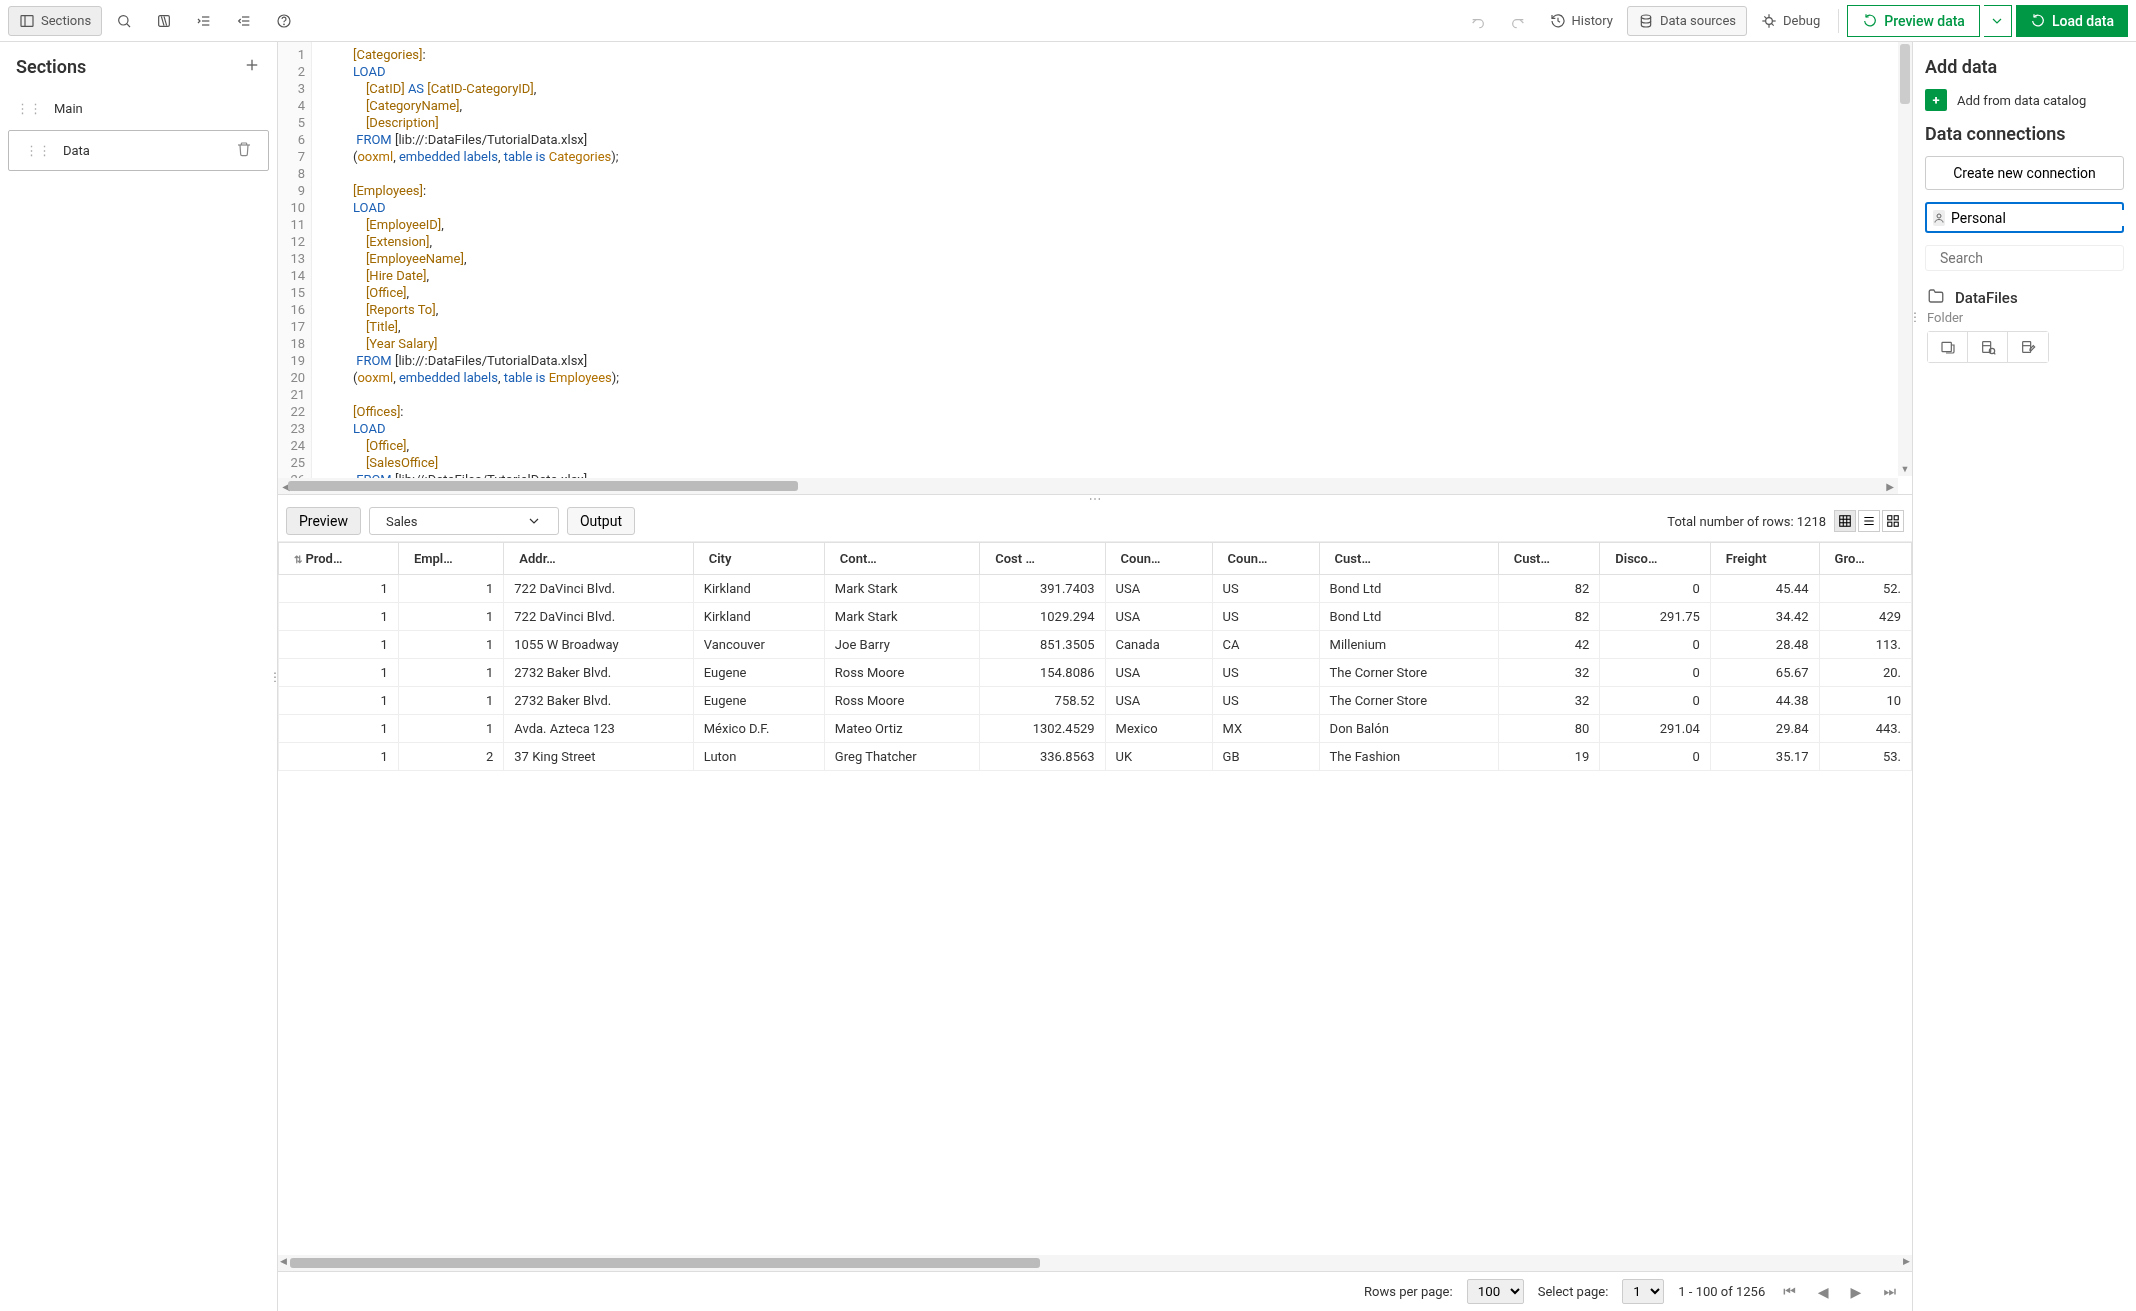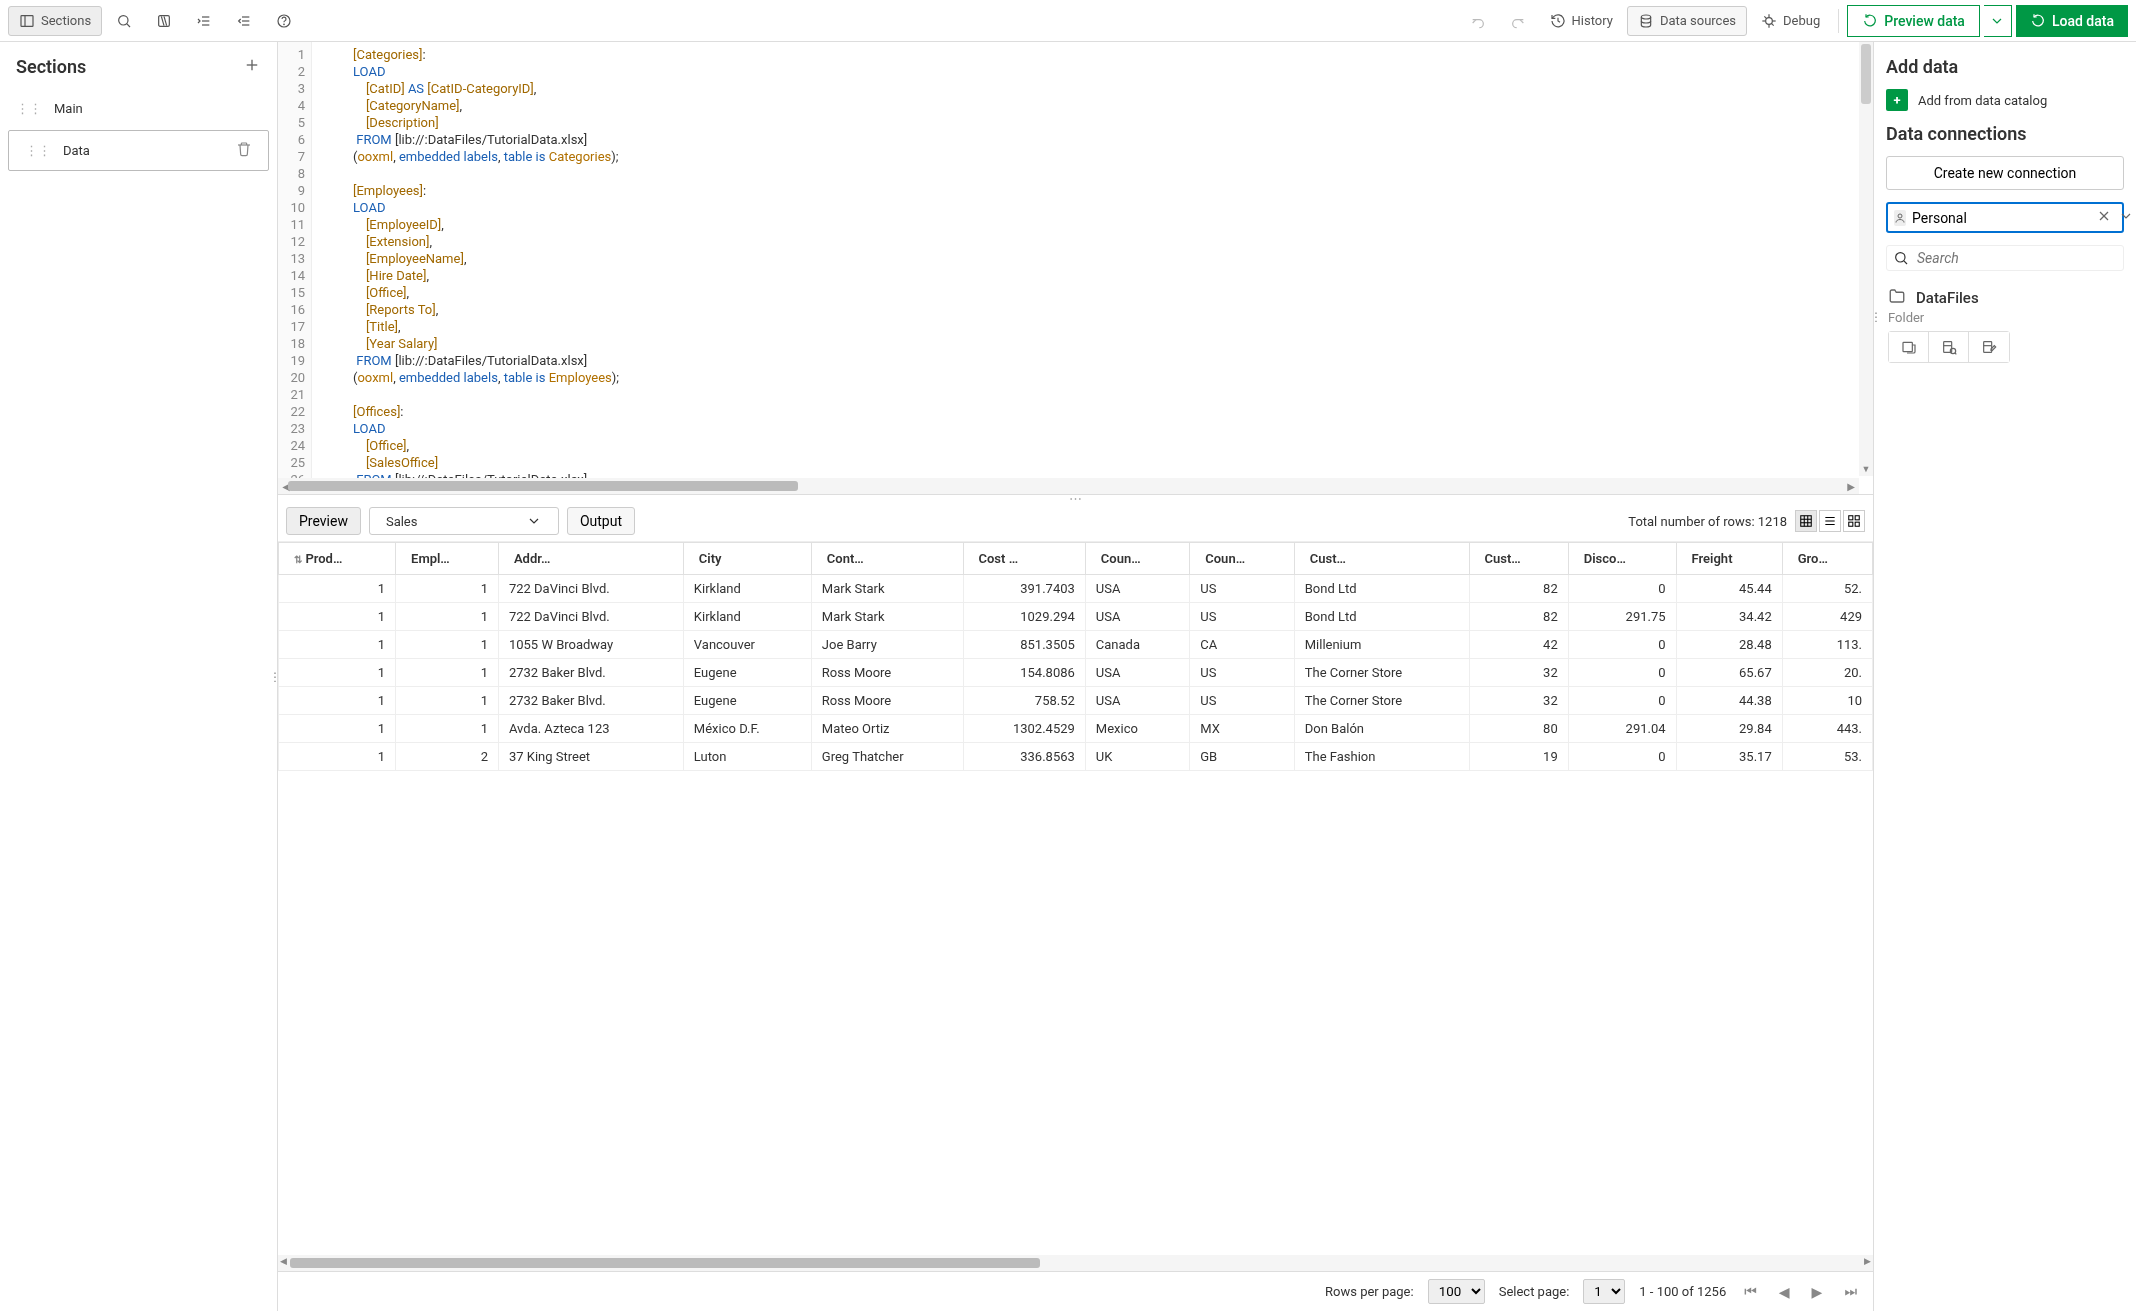--- a/index.html
+++ b/index.html
@@ -76,33 +76,33 @@
 table.data th .sort-icon { color: #888; margin-right: 3px; font-size: 10px; }
 .table-hscroll { height: 16px; background: #f5f5f5; position: relative; }
 .table-hscroll-thumb { position: absolute; left: 12px; height: 10px; top: 3px; width: 750px; background: #bbb; border-radius: 3px; }
 
 
 .table-footer { height: 40px; border-top: 1px solid #ddd; display: flex; align-items: center; justify-content: flex-end; padding: 0 12px; gap: 14px; }
 .table-footer select { padding: 3px 6px; border: 1px solid #ccc; border-radius: 2px; }
 .pager-btn { background: none; border: none; color: #888; cursor: pointer; padding: 2px 4px; font-size: 14px; }
 
 
-.right-panel { width: 263px; border-left: 1px solid #ddd; padding: 14px 12px; display: flex; flex-direction: column; gap: 12px; position: relative; }
+.right-panel { width: 224px; border-left: 1px solid #ddd; padding: 14px 12px; display: flex; flex-direction: column; gap: 12px; position: relative; }
 .collapse-handle-right { position: absolute; left: -1px; top: 260px; width: 6px; height: 30px; cursor: col-resize; display:flex; align-items:center; justify-content:center; }
 .collapse-handle-right::before { content: "⋮"; color: #888; font-size: 12px; }
 .right-panel h2 { font-size: 18px; font-weight: 600; }
 .add-catalog-btn { display: flex; align-items: center; gap: 10px; cursor: pointer; }
 .add-catalog-btn .plus { width: 22px; height: 22px; background: #009845; color: #fff; display: inline-flex; align-items: center; justify-content: center; border-radius: 2px; font-weight: bold; }
 .create-conn-btn { border: 1px solid #ccc; background: #fff; padding: 8px; border-radius: 3px; text-align: center; cursor: pointer; font-size: 14px; }
 .conn-select { border: 2px solid #0070d2; border-radius: 3px; padding: 4px 6px; display: flex; align-items: center; gap: 6px; }
 .conn-select .user-icon { width: 16px; height: 16px; background: #eee; border-radius: 2px; display: inline-flex; align-items: center; justify-content: center; font-size: 10px; }
 .conn-select input { border: none; outline: none; flex: 1; font-size: 14px; }
 .conn-select .clear-btn, .conn-select .chev-btn { background: none; border: none; color: #666; cursor: pointer; }
 .search-conn { display: flex; align-items: center; gap: 8px; padding: 4px 6px; border: 1px solid #eee; border-radius: 3px; }
-.search-conn input { border: none; outline: none; flex: 1; font-size: 14px; font-style: italic; color: #4d7c0f; }
+.search-conn input { border: none; outline: none; flex: 1; font-size: 14px; color: #4d7c0f; }
 .conn-item { padding: 4px 2px; }
 .conn-item .conn-row { display: flex; align-items: center; gap: 10px; }
 .conn-item .folder-icon { color: #666; }
 .conn-item .conn-name { font-size: 15px; font-weight: 500; }
 .conn-item .conn-type { color: #888; font-size: 13px; margin-top: 2px; }
 .conn-actions { display: flex; gap: 0; margin-top: 6px; border: 1px solid #ddd; border-radius: 3px; width: fit-content; }
 .conn-actions button { width: 40px; height: 30px; background: #fff; border: none; border-right: 1px solid #ddd; cursor: pointer; color: #666; display:inline-flex; align-items:center; justify-content:center; }
 .conn-actions button:last-child { border-right: none; }
 
 

